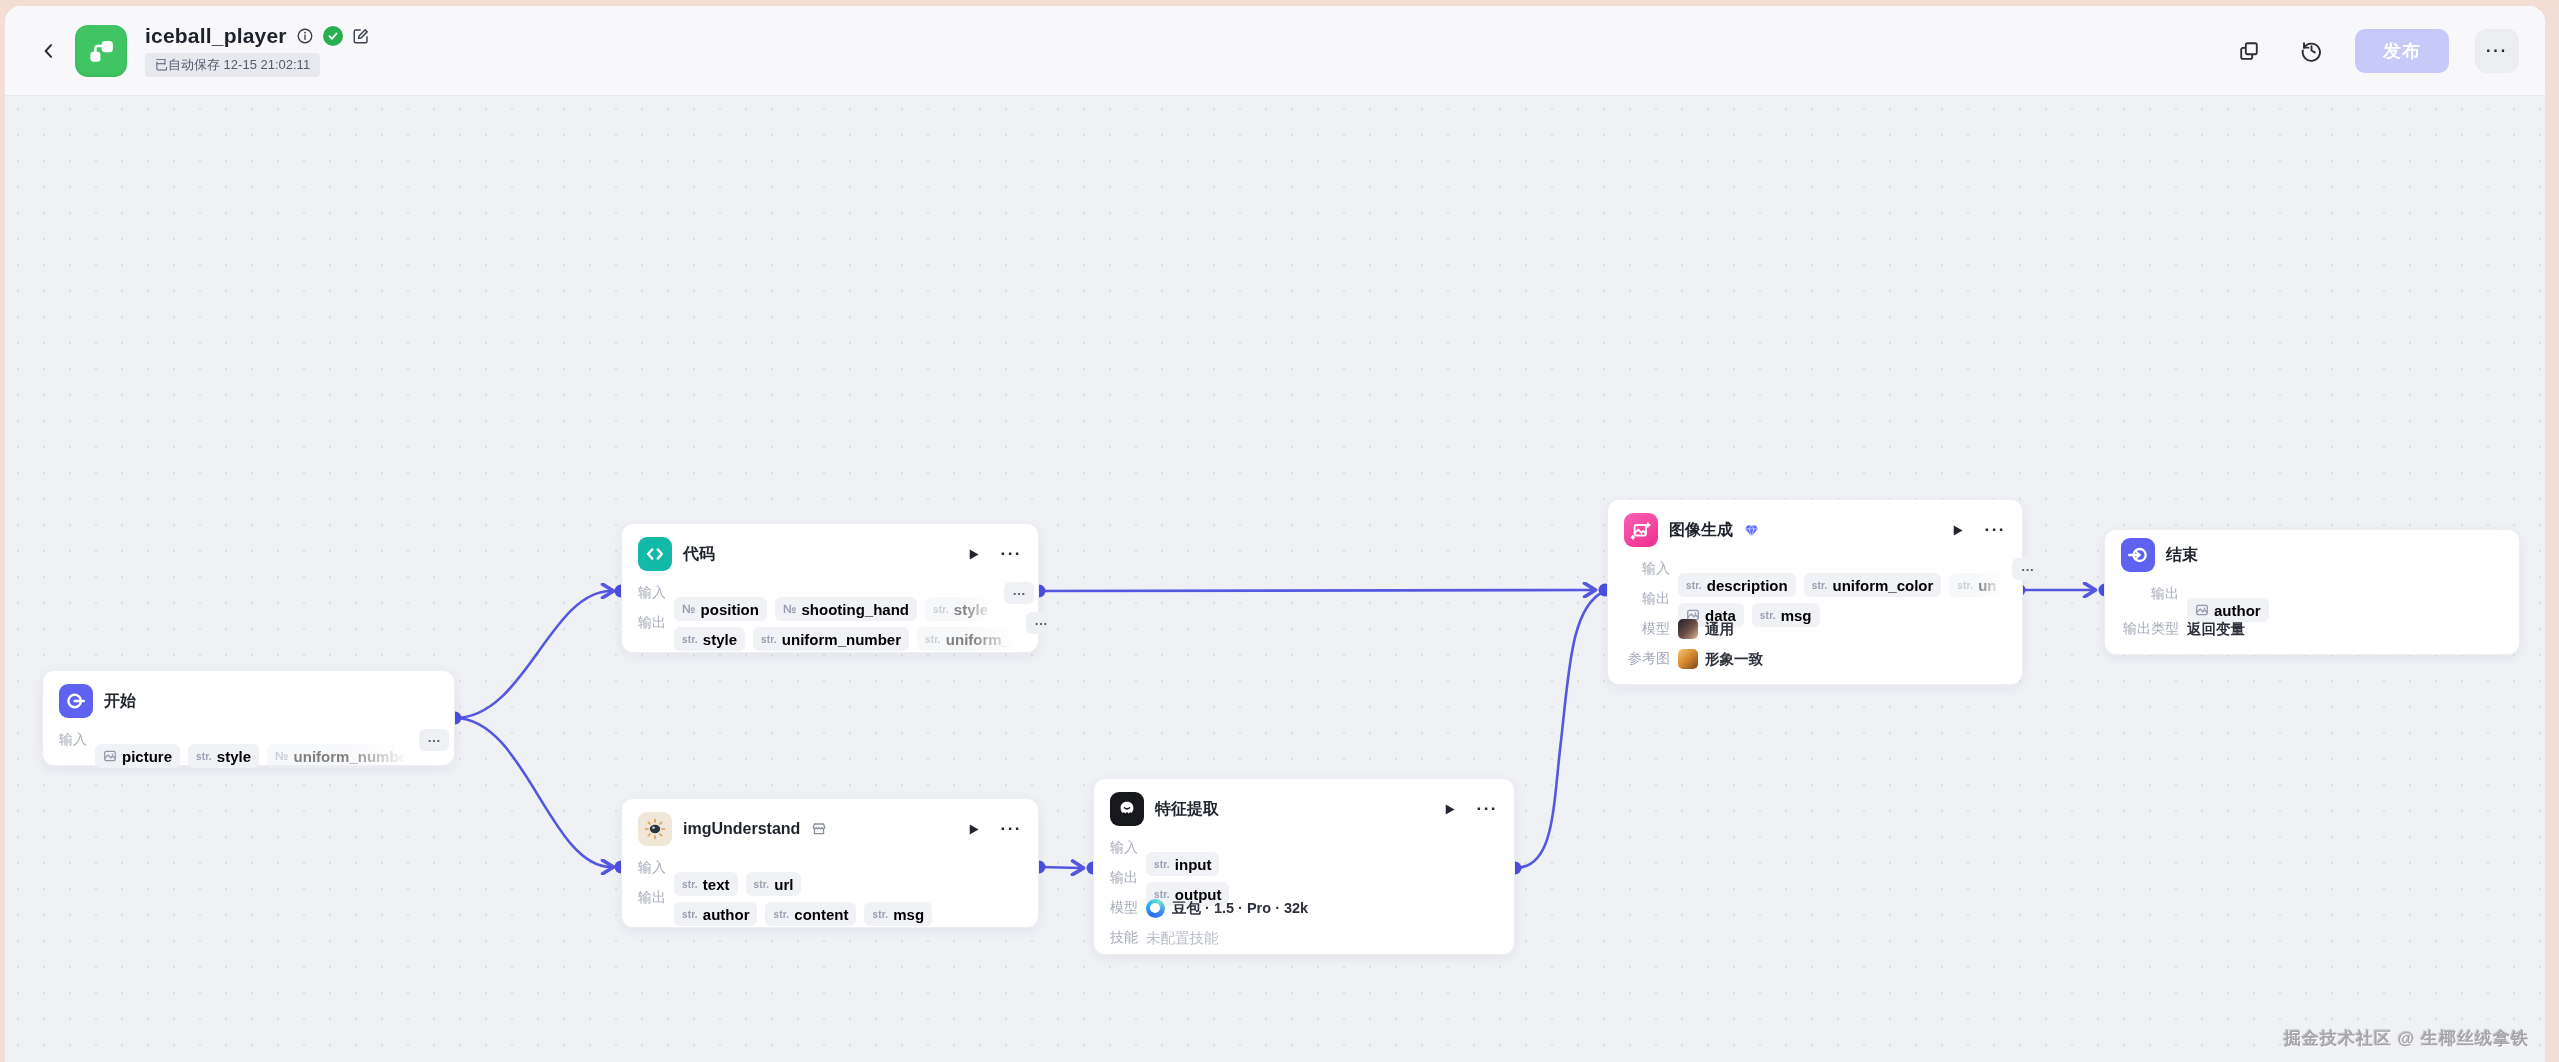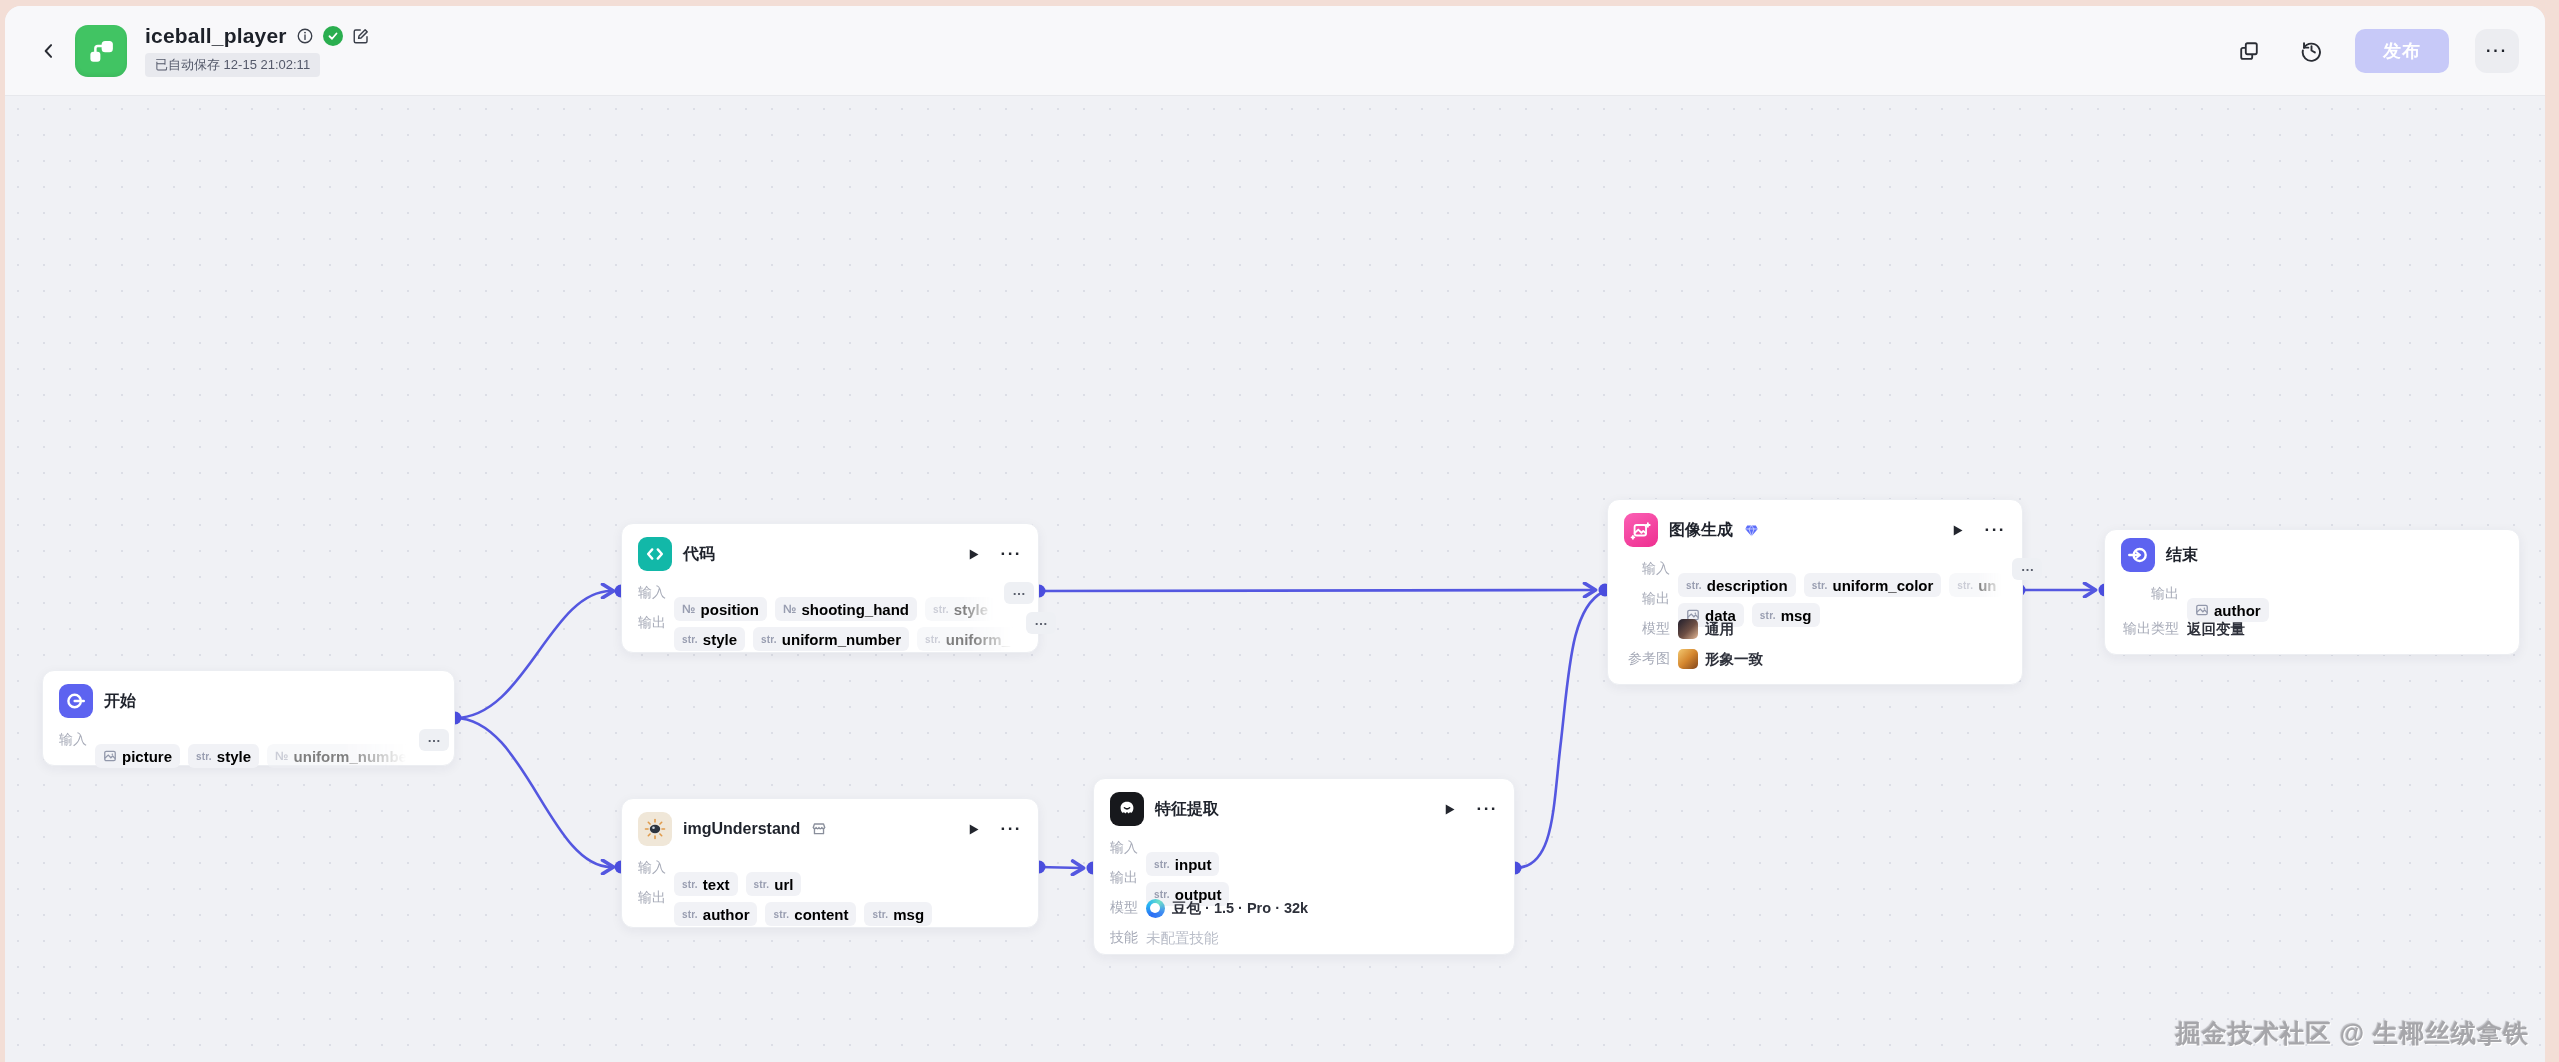--- a/index.html
+++ b/index.html
@@ -56,21 +56,21 @@
   .pill .img-type{display:flex;align-items:center;color:#9298ab;}
   .row-more{margin-left:auto;width:30px;height:22px;border:none;background:#eef0f4;border-radius:6px;color:#595e6b;font-size:13px;font-weight:700;display:flex;align-items:center;justify-content:center;cursor:pointer;flex:none;}
   .rowtext{font-size:14.5px;font-weight:600;color:#2e313b;display:flex;align-items:center;gap:7px;}
   .rowtext.muted{color:#b9bdc8;font-weight:400;}
   .doubao-ic{width:19px;height:19px;border-radius:50%;background:conic-gradient(from 210deg,#2b6df5,#27b6f2,#6fe0c8,#3f8df2,#2b6df5);position:relative;flex:none;}
   .doubao-ic::after{content:"";position:absolute;left:4px;top:4px;width:10px;height:10px;border-radius:50%;background:#fff;}
   .thumb{width:20px;height:20px;border-radius:5px;flex:none;}
   .thumb.avatar{background:linear-gradient(135deg,#2e2730 10%,#6e4f44 55%,#caa184 90%);}
   .thumb.ref{background:linear-gradient(135deg,#f0c26a 5%,#d4862e 50%,#8a4c1d 95%);}
 
-  .watermark{position:absolute;right:16px;bottom:12px;font-size:25px;font-weight:700;color:#a6a6aa;letter-spacing:1px;text-shadow:1px 1px 0 #ffffff,-1px -1px 1px rgba(90,90,95,.35);}
+  .watermark{position:absolute;right:16px;bottom:12px;font-size:17px;font-weight:700;color:#a6a6aa;letter-spacing:1px;text-shadow:1px 1px 0 #ffffff,-1px -1px 1px rgba(90,90,95,.35);}
 </style>
 </head>
 <body>
 
 <div class="stage">
 <div class="app">
 
   <div class="topbar">
     <button class="back-btn">
       <svg width="20" height="20" viewBox="0 0 24 24" fill="none" stroke="currentColor" stroke-width="2.4" stroke-linecap="round" stroke-linejoin="round">

